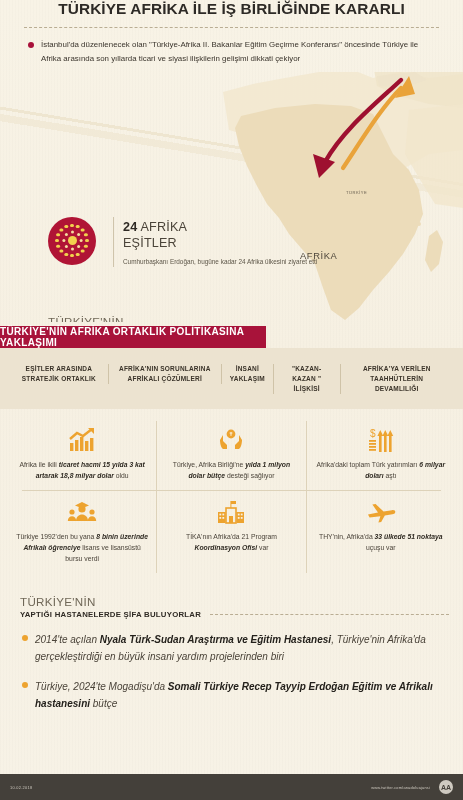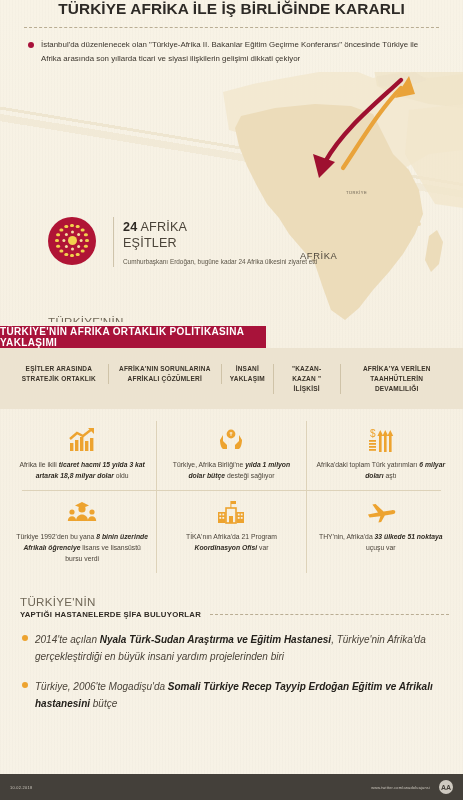--- a/index.html
+++ b/index.html
@@ -356,21 +356,21 @@
     <div class="hosp-sub">
       <h3>YAPTIĞI HASTANELERDE ŞİFA BULUYORLAR</h3>
       <div class="dline"></div>
     </div>
     <div class="bullet-row">
       <span class="dot orange"></span>
       <p><span>2014'te açılan </span><b>Nyala Türk-Sudan Araştırma ve Eğitim Hastanesi</b><span>, Türkiye'nin Afrika'da gerçekleştirdiği en büyük insani yardım projelerinden biri</span></p>
     </div>
     <div class="bullet-row">
       <span class="dot orange"></span>
-      <p><span>Türkiye, 2006'te Mogadişu'da </span><b>Somali Türkiye Recep Tayyip Erdoğan Eğitim ve Afrikalı hastanesini</b><span> bütçe</span></p>
+      <p><span>Türkiye, 2024'te Mogadişu'da </span><b>Somali Türkiye Recep Tayyip Erdoğan Eğitim ve Afrikalı hastanesini</b><span> bütçe</span></p>
     </div>
   </div>
 
   <div class="footer">
     <span class="date">10.02.2018</span>
     <span class="spacer"></span>
     <span class="tw">www.twitter.com/anadoluajansi</span>
     <span class="aa">AA</span>
   </div>
 

